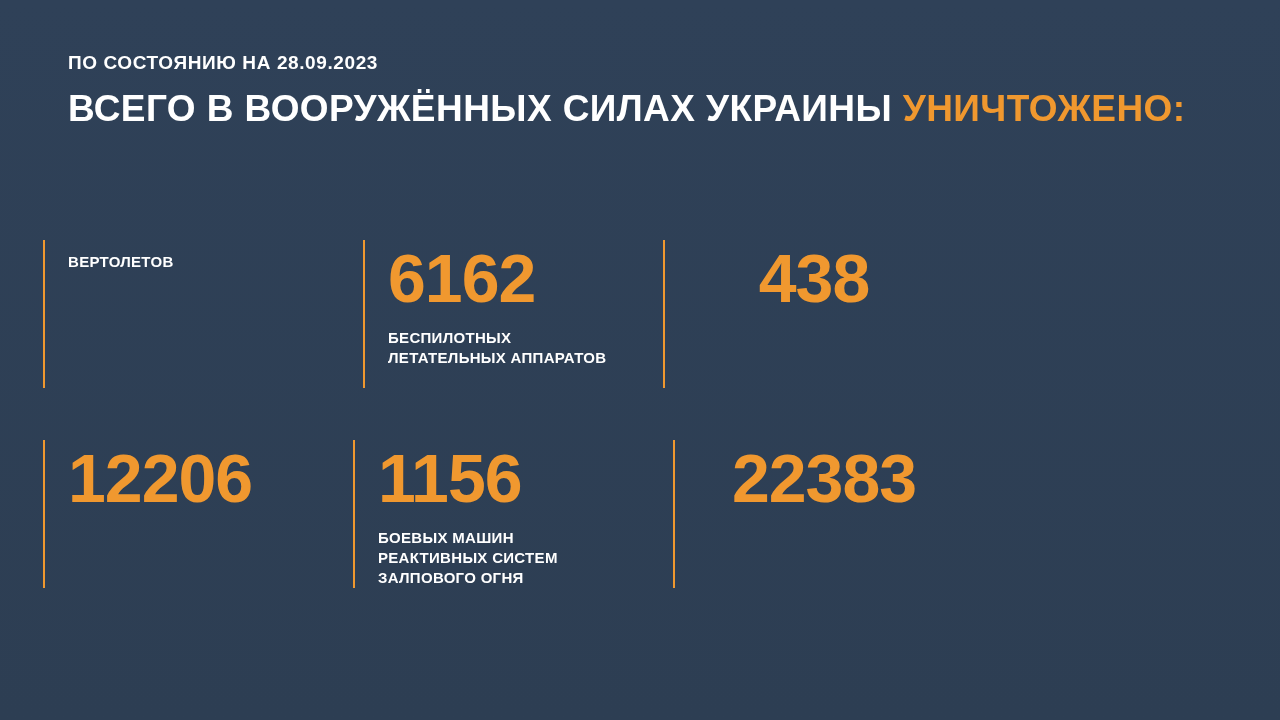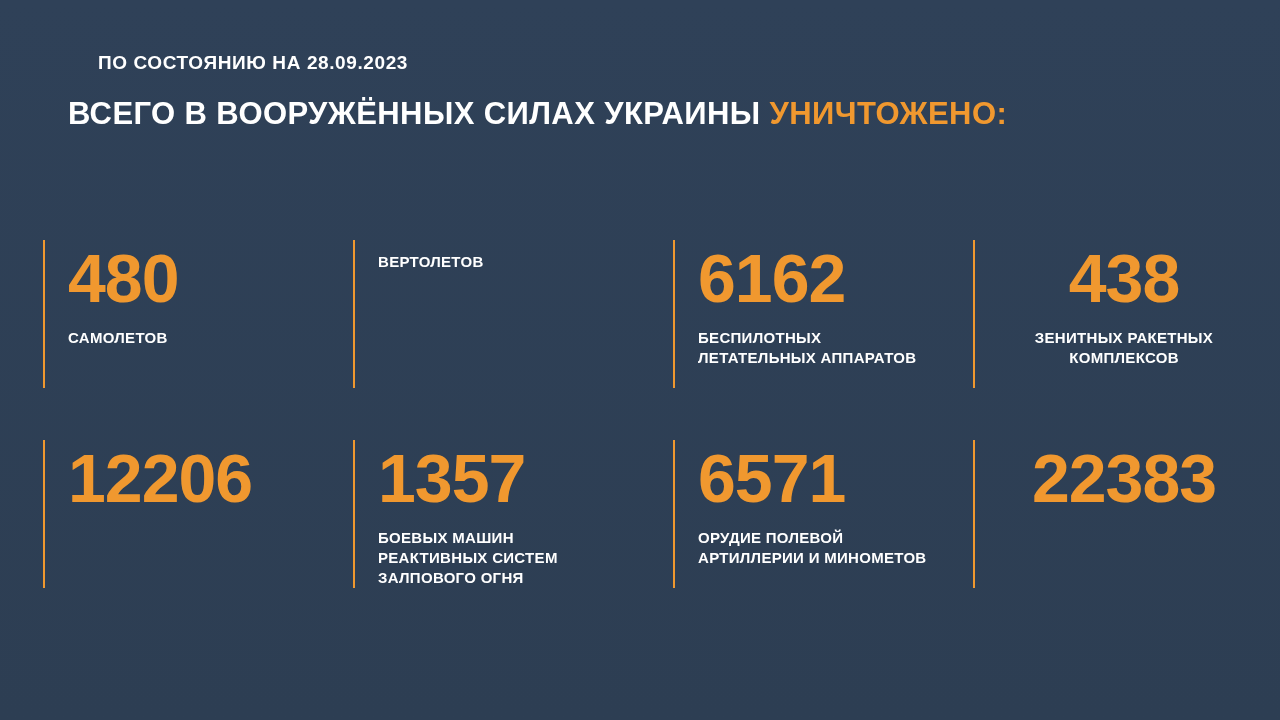--- a/index.html
+++ b/index.html
@@ -21,25 +21,24 @@
     position: absolute;
     left: 68px;
     top: 52px;
   }
   .date-line {
     color: #ffffff;
     font-size: 19px;
     font-weight: bold;
     letter-spacing: 0.6px;
     text-transform: uppercase;
-    margin-left: 30px;
   }
   .title-line {
-    margin-top: 22px;
-    font-size: 31px;
+    margin-top: 14px;
+    font-size: 37px;
     font-weight: bold;
     letter-spacing: 0.4px;
     color: #ffffff;
     white-space: nowrap;
   }
   .title-line .accent { color: #f0982f; }
 
   .grid {
     position: absolute;
     left: 40px;
@@ -98,60 +97,47 @@
     <div class="date-line">ПО СОСТОЯНИЮ НА 28.09.2023</div>
     <div class="title-line">
       <span>ВСЕГО В ВООРУЖЁННЫХ СИЛАХ УКРАИНЫ</span>
       <span class="accent">УНИЧТОЖЕНО:</span>
     </div>
   </div>
 
   <div class="grid">
 
     <div class="row row-1">
-      <div class="cell w-a">
-        <div class="bar"></div>
-        <div class="value">480</div>
-        <div class="label">САМОЛЕТОВ</div>
-      </div>
       <div class="cell w-b">
         <div class="bar"></div>
         <div class="label">ВЕРТОЛЕТОВ</div>
       </div>
       <div class="cell w-c">
         <div class="bar"></div>
         <div class="value">6162</div>
         <div class="label">БЕСПИЛОТНЫХ
 ЛЕТАТЕЛЬНЫХ АППАРАТОВ</div>
       </div>
       <div class="cell w-d">
         <div class="bar"></div>
         <div class="value">438</div>
-        <div class="label">ЗЕНИТНЫХ РАКЕТНЫХ
-КОМПЛЕКСОВ</div>
       </div>
     </div>
 
     <div class="row row-2">
       <div class="cell w-a">
         <div class="bar"></div>
         <div class="value">12206</div>
       </div>
       <div class="cell w-b">
         <div class="bar"></div>
-        <div class="value">1357</div>
+        <div class="value">1156</div>
         <div class="label">БОЕВЫХ МАШИН
 РЕАКТИВНЫХ СИСТЕМ
 ЗАЛПОВОГО ОГНЯ</div>
-      </div>
-      <div class="cell w-c">
-        <div class="bar"></div>
-        <div class="value">6571</div>
-        <div class="label">ОРУДИЕ ПОЛЕВОЙ
-АРТИЛЛЕРИИ И МИНОМЕТОВ</div>
       </div>
       <div class="cell w-d">
         <div class="bar"></div>
         <div class="value">22383</div>
       </div>
     </div>
 
   </div>
 </div>
 

